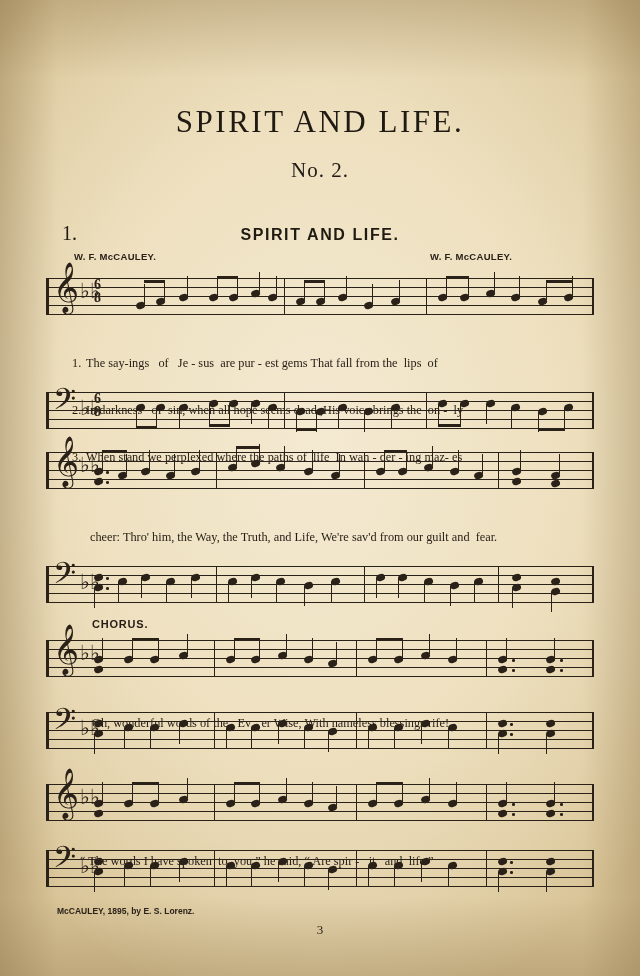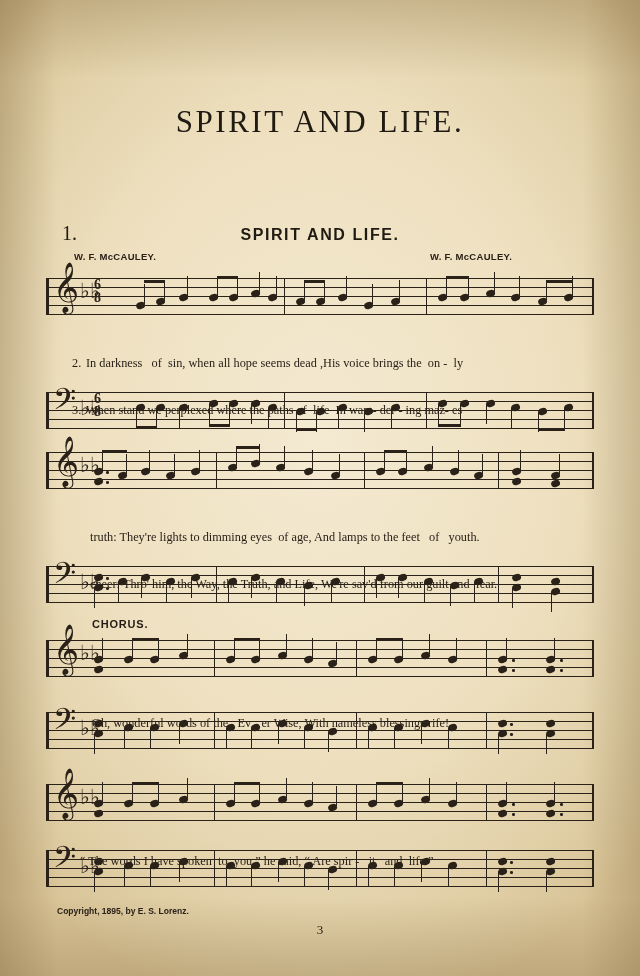--- a/index.html
+++ b/index.html
@@ -233,20 +233,21 @@
   }
 </style>
 </head>
 <body>
 
 <div class="page"></div>
 
 <div class="content">
 
   <div class="book-title">SPIRIT AND LIFE.</div>
+  <div class="book-number">No. 2.</div>
 
   <div class="hymn-number">1.</div>
   <div class="hymn-title">SPIRIT AND LIFE.</div>
   <div class="credit left">W. F. McCAULEY.</div>
   <div class="credit right">W. F. McCAULEY.</div>
 
   <div class="system" style="top:272px;">
     <div class="staff">
       <div class="line l0"></div>
         <div class="line l1"></div>
@@ -305,20 +306,21 @@
         <div class="stem" style="left:473px;top:4px;"></div>
       <div class="nh" style="left:492px;top:26px;"></div>
         <div class="stem" style="left:500px;top:8px;"></div>
       <div class="nh" style="left:518px;top:22px;"></div>
         <div class="stem" style="left:526px;top:4px;"></div>
       <div class="beam" style="left:500px;top:8px;width:27px;"></div>
     </div>
   </div>
 
   <div class="lyrics" style="top:326px;left:72px;">
+    <div class="lyric-line"><span class="vnum">1.</span><span>The say-ings   of   Je - sus  are pur - est gems That fall from the  lips  of</span></div>
     <div class="lyric-line"><span class="vnum">2.</span><span>In darkness   of  sin, when all hope seems dead ,His voice brings the  on -  ly</span></div>
     <div class="lyric-line"><span class="vnum">3.</span><span>When stand we perplexed where the paths of  life  In wan - der - ing maz- es</span></div>
   </div>
 
   <div class="system" style="top:386px;">
     <div class="staff">
       <div class="line l0"></div>
         <div class="line l1"></div>
         <div class="line l2"></div>
         <div class="line l3"></div>
@@ -438,21 +440,20 @@
       <div class="nh" style="left:466px;top:22px;"></div>
         <div class="nh" style="left:466px;top:32px;"></div>
       <div class="stem" style="left:474px;top:4px;"></div>
       <div class="nh" style="left:505px;top:26px;"></div>
         <div class="nh" style="left:505px;top:34px;"></div>
       <div class="stem" style="left:513px;top:8px;"></div>
     </div>
   </div>
 
   <div class="lyrics" style="top:500px;left:90px;">
-    <div class="lyric-line"><span>truth: They're lights to dimming eyes  of age, And lamps to the feet   of   youth.</span></div>
     <div class="lyric-line"><span>cheer: Thro' him, the Way, the Truth, and Life, We're sav'd from our guilt and  fear.</span></div>
   </div>
 
   <div class="system" style="top:560px;">
     <div class="staff">
       <div class="line l0"></div>
         <div class="line l1"></div>
         <div class="line l2"></div>
         <div class="line l3"></div>
         <div class="line l4"></div>
@@ -746,16 +747,16 @@
         <div class="nh" style="left:452px;top:24px;"></div>
       <div class="stem" style="left:452px;top:28px;"></div>
       <div class="dot" style="left:464px;top:17px;"></div>
         <div class="dot" style="left:464px;top:27px;"></div>
       <div class="nh" style="left:500px;top:14px;"></div>
         <div class="nh" style="left:500px;top:24px;"></div>
       <div class="stem" style="left:500px;top:28px;"></div>
     </div>
   </div>
 
-  <div class="copyright">Copyright, 1895, by E. S. Lorenz.</div>
+  <div class="copyright">McCAULEY, 1895, by E. S. Lorenz.</div>
   <div class="folio">3</div>
 
 </div>
 
 </body></html>

